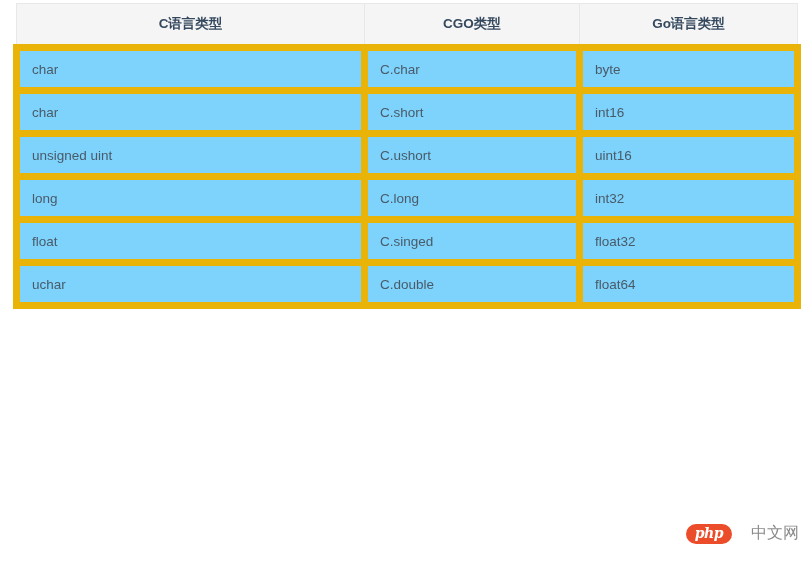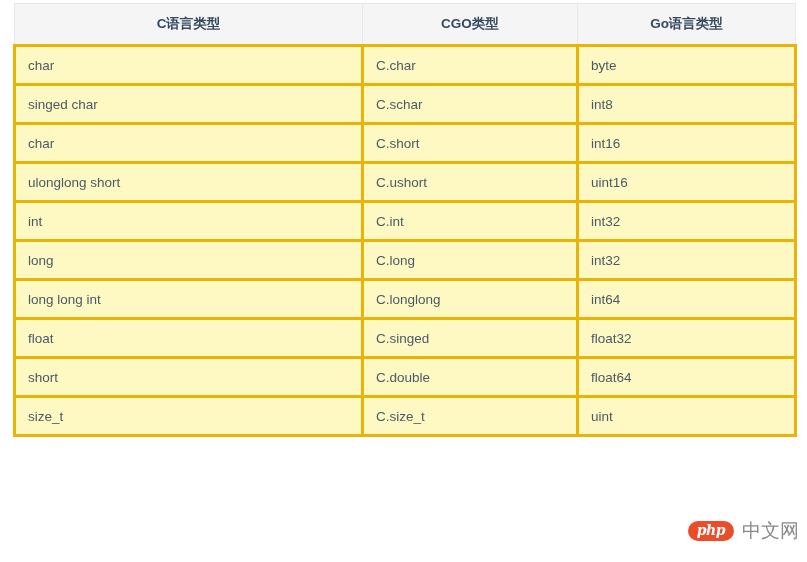--- a/index.html
+++ b/index.html
@@ -32,59 +32,59 @@
     background: #f5f5f5;
     color: #34495e;
     font-weight: bold;
     font-size: 13.5px;
     text-align: center;
     padding: 11px 12px;
     border: 1px solid #e8e8e8;
     height: 16px;
   }
   table.type-table tbody td {
-    border: 3px solid #eab308;
+    border: 7px solid #eab308;
     padding: 10px 12px;
     text-align: left;
     color: #4a5a68;
     font-size: 13.5px;
-    background: #fef9c3;
+    background: #7dd3fc;
     height: 16px;
     white-space: nowrap;
     overflow: hidden;
   }
   table.type-table col.c1 { width: 348px; }
   table.type-table col.c2 { width: 215px; }
   table.type-table col.c3 { width: 218px; }
 
   .watermark {
     position: absolute;
     right: 8px;
     bottom: 18px;
     display: flex;
     align-items: center;
-    gap: 8px;
+    gap: 19px;
     pointer-events: none;
   }
   .wm-badge {
     display: inline-block;
     background: #eb4d2a;
     color: #ffffff;
     border-radius: 11px;
     padding: 2px 9px 3px 9px;
     font-family: "DejaVu Serif", serif;
     font-style: italic;
     font-weight: bold;
     font-size: 14px;
     line-height: 15px;
     letter-spacing: -0.5px;
   }
   .wm-text {
     color: #8a8a8a;
-    font-size: 19px;
+    font-size: 16px;
     font-family: "Liberation Sans", sans-serif;
   }
 </style>
 </head>
 <body>
 
 <div class="table-wrap">
   <table class="type-table">
     <colgroup>
       <col class="c1">
@@ -98,63 +98,43 @@
         <th>Go语言类型</th>
       </tr>
     </thead>
     <tbody>
       <tr>
         <td>char</td>
         <td>C.char</td>
         <td>byte</td>
       </tr>
       <tr>
-        <td>singed char</td>
-        <td>C.schar</td>
-        <td>int8</td>
-      </tr>
-      <tr>
         <td>char</td>
         <td>C.short</td>
         <td>int16</td>
       </tr>
       <tr>
-        <td>ulonglong short</td>
+        <td>unsigned uint</td>
         <td>C.ushort</td>
         <td>uint16</td>
-      </tr>
-      <tr>
-        <td>int</td>
-        <td>C.int</td>
-        <td>int32</td>
       </tr>
       <tr>
         <td>long</td>
         <td>C.long</td>
         <td>int32</td>
       </tr>
       <tr>
-        <td>long long int</td>
-        <td>C.longlong</td>
-        <td>int64</td>
-      </tr>
-      <tr>
         <td>float</td>
         <td>C.singed</td>
         <td>float32</td>
       </tr>
       <tr>
-        <td>short</td>
+        <td>uchar</td>
         <td>C.double</td>
         <td>float64</td>
-      </tr>
-      <tr>
-        <td>size_t</td>
-        <td>C.size_t</td>
-        <td>uint</td>
       </tr>
     </tbody>
   </table>
 </div>
 
 <div class="watermark">
   <span class="wm-badge">php</span>
   <span class="wm-text">中文网</span>
 </div>
 

